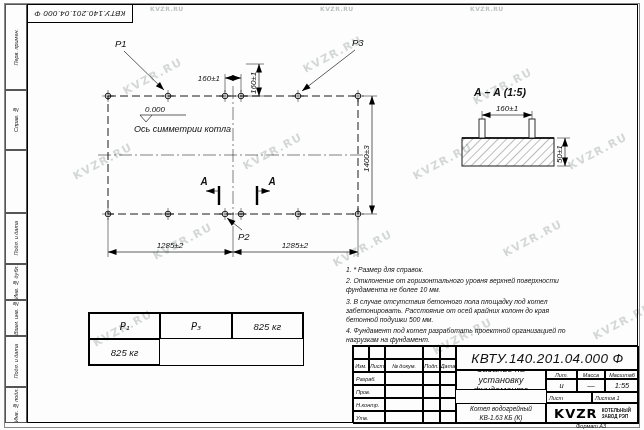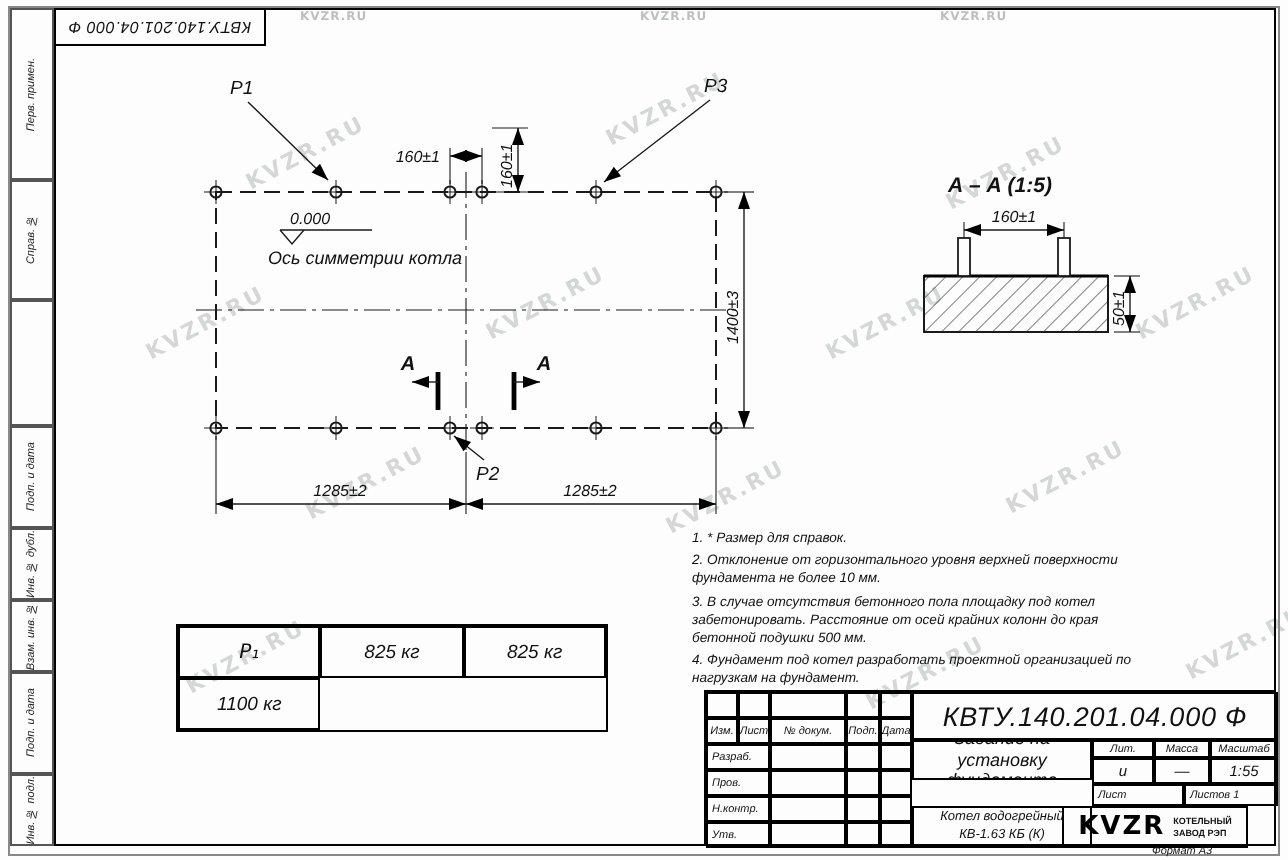--- a/index.html
+++ b/index.html
@@ -281,23 +281,23 @@
 
   <div class="notes">
     <div class="note">1. * Размер для справок.</div>
     <div class="note">2. Отклонение от горизонтального уровня верхней поверхности фундамента не более 10 мм.</div>
     <div class="note">3. В случае отсутствия бетонного пола площадку под котел забетонировать. Расстояние от осей крайних колонн до края бетонной подушки 500 мм.</div>
     <div class="note">4. Фундамент под котел разработать проектной организацией по нагрузкам на фундамент.</div>
   </div>
 
   <div class="ltable">
     <div class="cell hdr">Р₁</div>
+    <div class="cell hdr">Р₃</div>
     <div class="cell val">825 кг</div>
     <div class="cell val">825 кг</div>
-    <div class="cell val">1100 кг</div>
   </div>
 
   <div class="tb">
 
     <div class="c" style="left:0;top:0;width:16px;height:13px;"></div>
     <div class="c" style="left:16px;top:0;width:16px;height:13px;"></div>
     <div class="c" style="left:32px;top:0;width:38px;height:13px;"></div>
     <div class="c" style="left:70px;top:0;width:17px;height:13px;"></div>
     <div class="c" style="left:87px;top:0;width:16px;height:13px;"></div>
 
@@ -335,21 +335,21 @@
     <div class="c v" style="left:193px;top:33px;width:31px;height:13px;">и</div>
     <div class="c v" style="left:224px;top:33px;width:28px;height:13px;">—</div>
     <div class="c v" style="left:252px;top:33px;width:34px;height:13px;">1:55</div>
 
     <div class="c left" style="left:193px;top:46px;width:46px;height:11px;">Лист</div>
     <div class="c left" style="left:239px;top:46px;width:47px;height:11px;">
       <span>Листов</span>&nbsp;
       <span>1</span>
     </div>
 
-    <div class="c logo-wrap" style="left:178px;top:57px;width:93px;height:21px;">
+    <div class="c logo-wrap" style="left:193px;top:57px;width:93px;height:21px;">
       <span class="logo">KVZR</span>
       <span class="company">
         <span>КОТЕЛЬНЫЙ</span><br>
         <span>ЗАВОД РЭП</span>
       </span>
     </div>
   </div>
 
   <span class="fmt">Формат А3</span>
 

